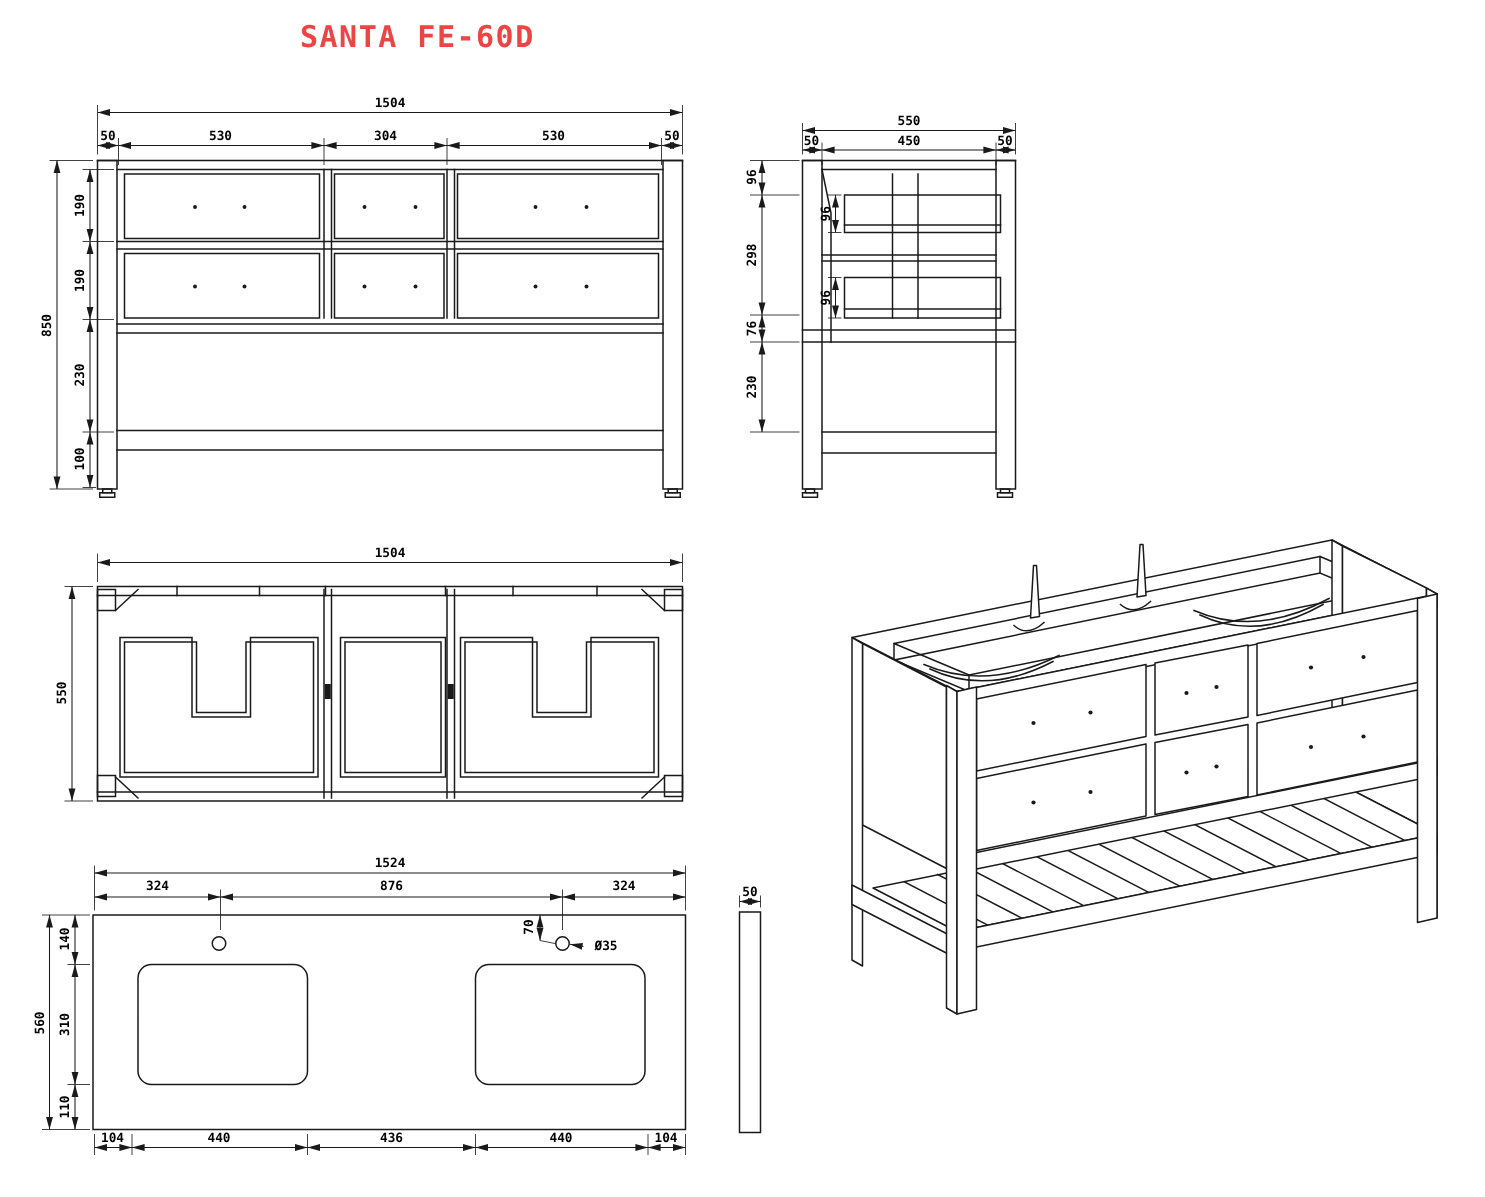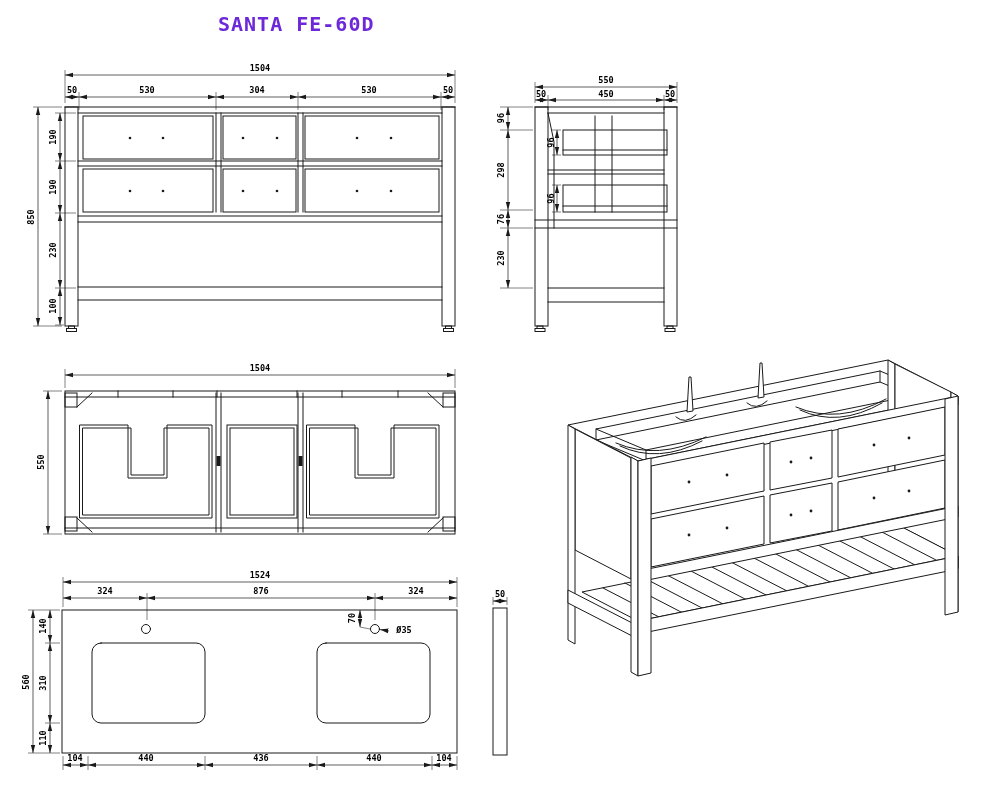--- a/index.html
+++ b/index.html
@@ -1,20 +1,20 @@
 <!DOCTYPE html>
 <html><head>
 <meta charset="utf-8">
 <style>
   html,body{margin:0;padding:0;background:#fff;}
   #canvas{position:relative;width:990px;height:798px;background:#fff;overflow:hidden;
           font-family:"DejaVu Sans Mono","Liberation Mono",monospace;}
   .view{position:absolute;}
-  #title{position:absolute;left:218px;top:12px;font:700 20px "DejaVu Sans Mono","Liberation Mono",monospace;
-         color:#6d28d9;letter-spacing:1px;white-space:nowrap;}
+  #title{position:absolute;left:200px;top:12px;font:700 20px "DejaVu Sans Mono","Liberation Mono",monospace;
+         color:#ef4444;letter-spacing:1px;white-space:nowrap;}
   
   .o{stroke:#1a1a1a;stroke-width:1;fill:none;stroke-linecap:square;}
   .wf{stroke:#1a1a1a;stroke-width:1;fill:#ffffff;stroke-linejoin:round;}
   .pt{fill:#1a1a1a;stroke:none;}
   
   .dm{stroke:#1a1a1a;stroke-width:.7;fill:none;}
   .ex{stroke:#1a1a1a;stroke-width:.55;fill:none;}
   .dt{font:700 8.5px "DejaVu Sans Mono","Liberation Mono",monospace;fill:#000;text-anchor:middle;}
 </style>
 </head>

